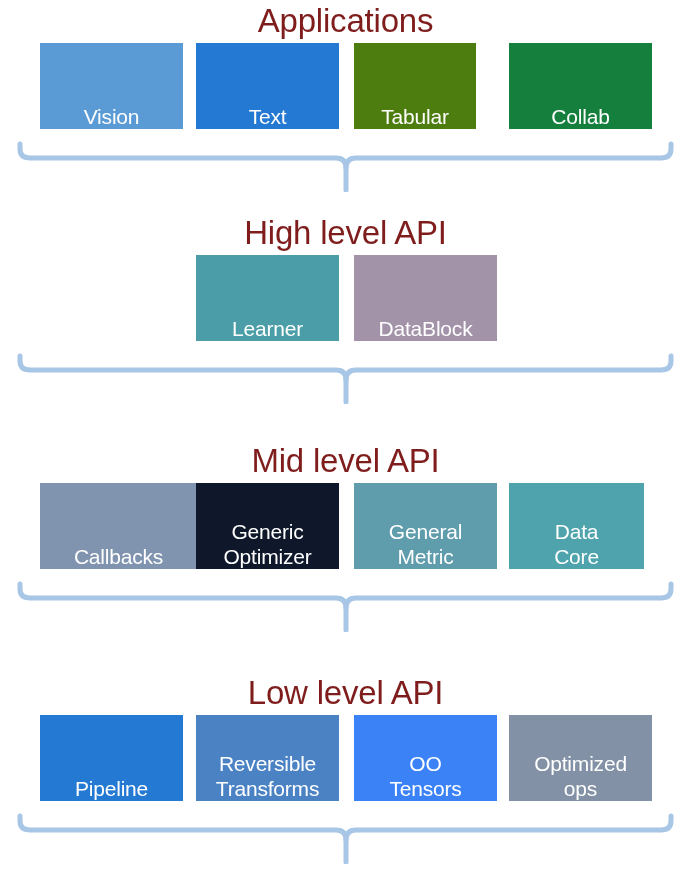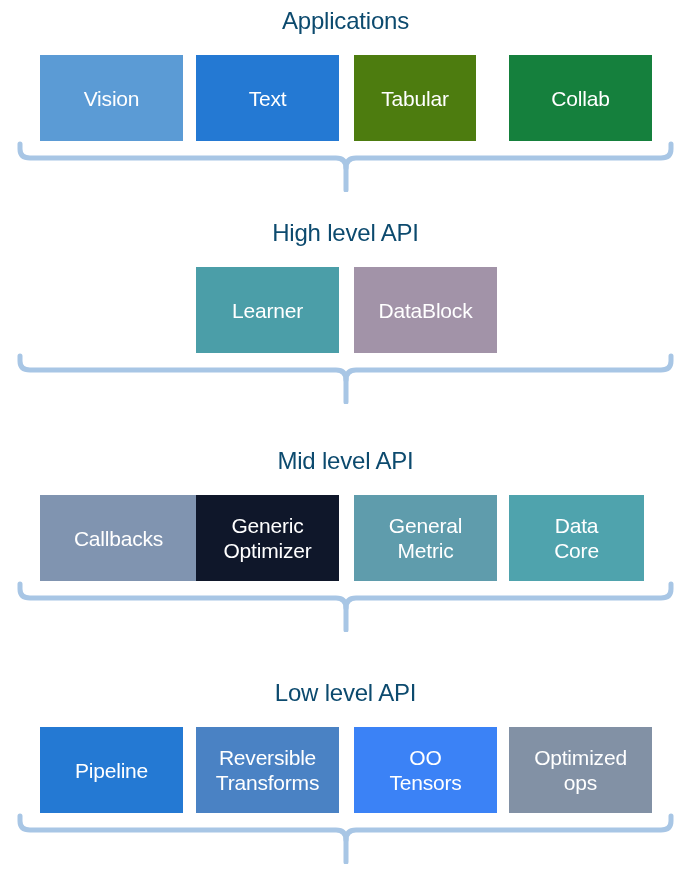--- a/index.html
+++ b/index.html
@@ -23,42 +23,42 @@
   }
 
   .tier {
     position: absolute;
     left: 0;
     width: 691px;
   }
 
   .tier-title {
     text-align: center;
-    color: #0c4a6e;
+    color: #7f1d1d;
     font-family: "Liberation Sans", sans-serif;
-    font-size: 24px;
+    font-size: 33px;
     font-weight: 400;
     letter-spacing: -0.2px;
     line-height: 34px;
     height: 36px;
     white-space: nowrap;
   }
 
   .boxrow {
     position: relative;
     height: 86px;
     margin-top: 3px;
   }
 
   .node {
     position: absolute;
-    top: 12px;
+    top: 0;
     height: 86px;
     display: flex;
-    align-items: center;
+    align-items: flex-end;
     justify-content: center;
     text-align: center;
     color: #ffffff;
     font-family: "Liberation Sans", sans-serif;
     font-size: 21px;
     font-weight: 400;
     line-height: 25px;
     letter-spacing: -0.2px;
     box-sizing: border-box;
     padding: 0 7px;

